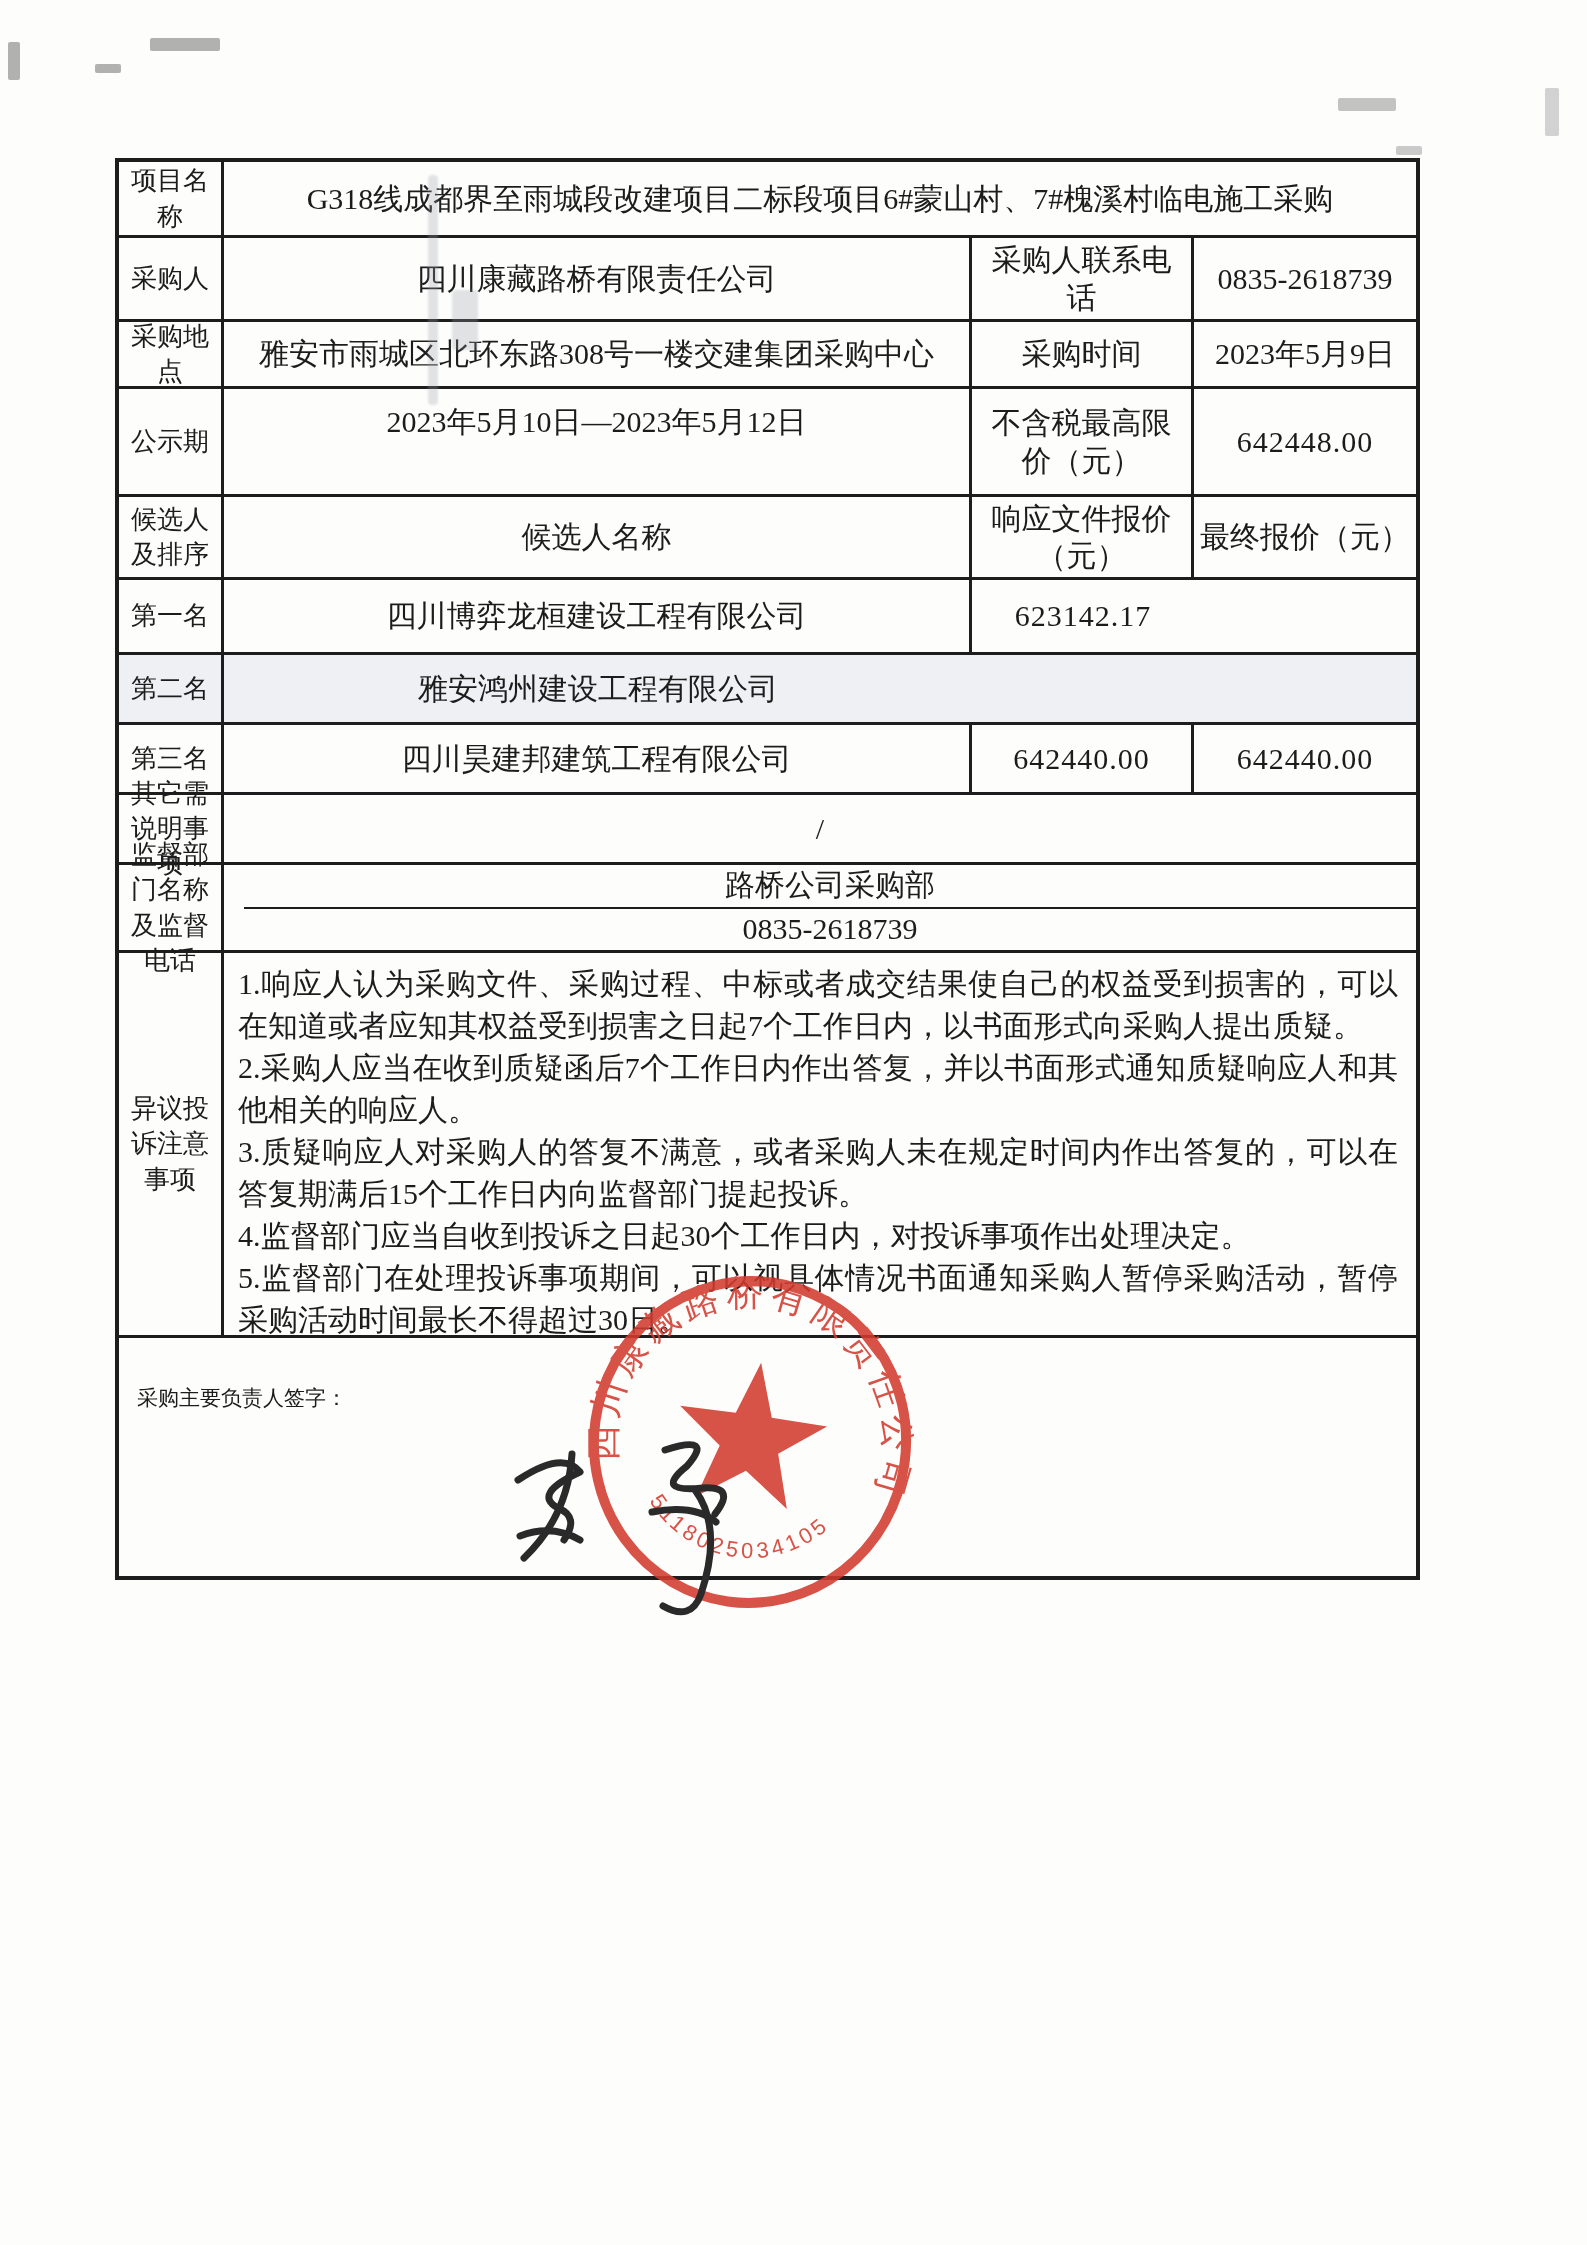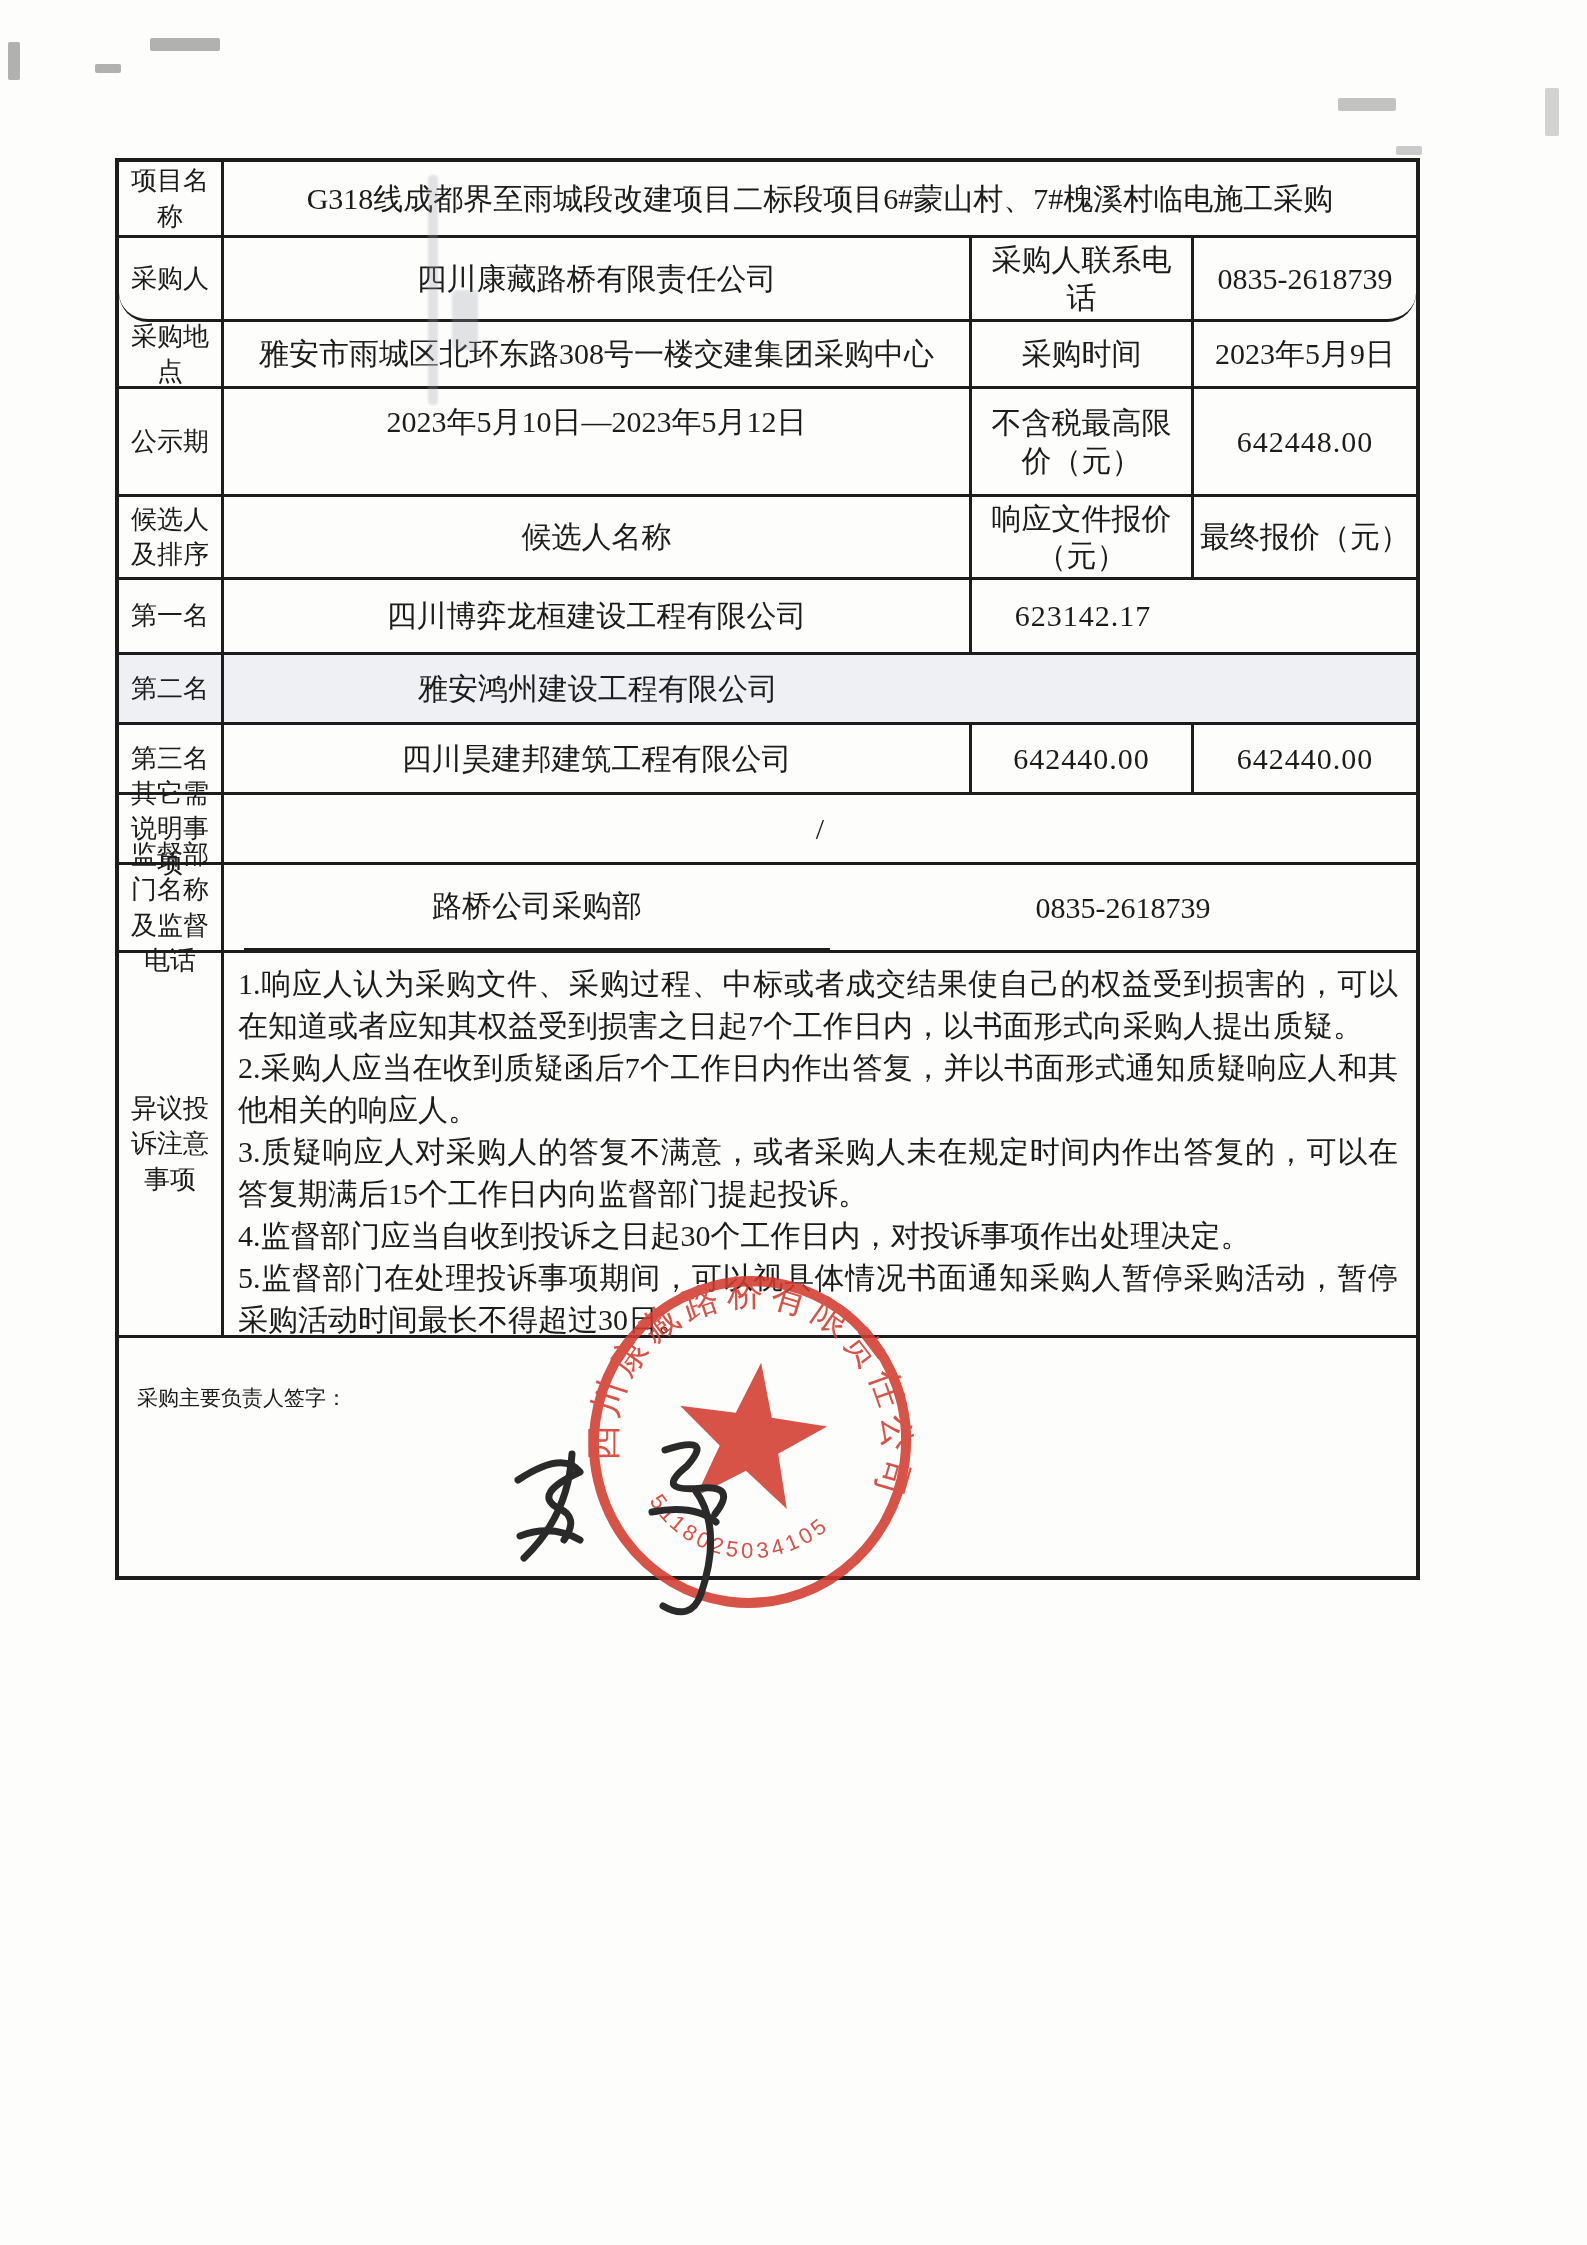--- a/index.html
+++ b/index.html
@@ -36,32 +36,32 @@
   .wideval{flex:1;}
   .c-main{width:748px;flex:none;}
   .c-m1{width:222px;flex:none;}
   .c-m2{flex:1;}
   .title-row{height:104px;align-items:center;justify-content:center;}
   .title-cell{
     flex:1;display:flex;flex-direction:column;align-items:center;justify-content:center;
     font-weight:bold;font-size:38px;line-height:1.28;letter-spacing:1px;
   }
   .r-project{height:76px;}
-  .r-purchaser{height:84px;border-radius:29px;}
+  .r-purchaser{height:84px;}
   .r-location{height:67px;}
   .r-publicity{height:108px;}
   .r-candhead{height:83px;}
   .r-rank1{height:75px;}
   .r-rank2{height:70px;background:#eef0f3;}
   .r-rank3{height:70px;}
   .r-other{height:70px;}
   .r-superv{height:88px;}
   .r-objection{height:385px;}
   .r-sign{height:120px;}
-  .superv-right{flex:1;display:flex;padding-left:20px;}
+  .superv-right{flex:1;display:flex;flex-direction:column;padding-left:20px;}
   .superv-sub{flex:1;display:flex;align-items:center;justify-content:center;font-size:30px;}
   .superv-sub.first{border-bottom:2px solid #1d1d1d;}
   .pub-date{align-items:flex-start;padding-top:14px;}
   .objection-cell{
     flex:1;display:block;text-align:justify;
     padding:10px 18px 6px 14px;font-size:30px;line-height:42px;
   }
   .objection-cell p{margin:0;}
   .sign-cell{
     flex:1;display:flex;align-items:center;justify-content:flex-start;

